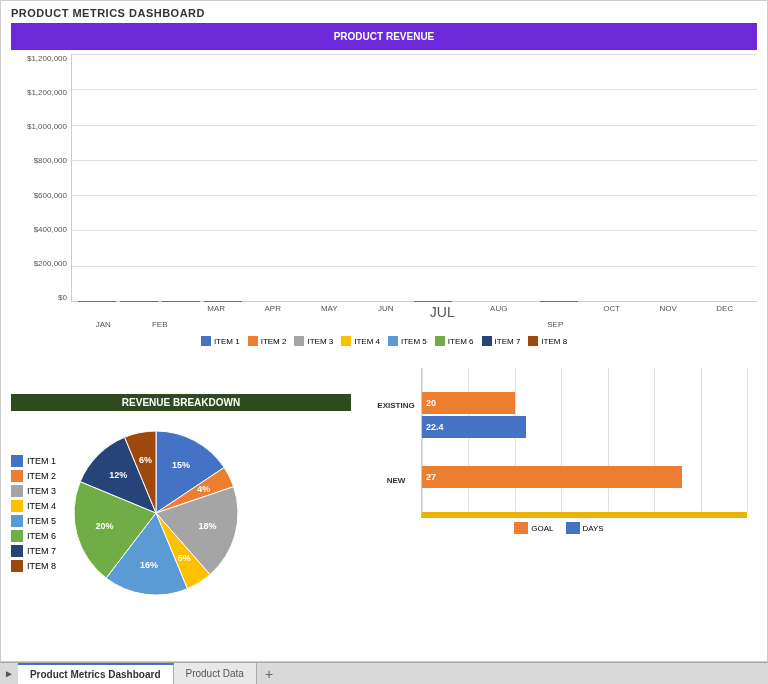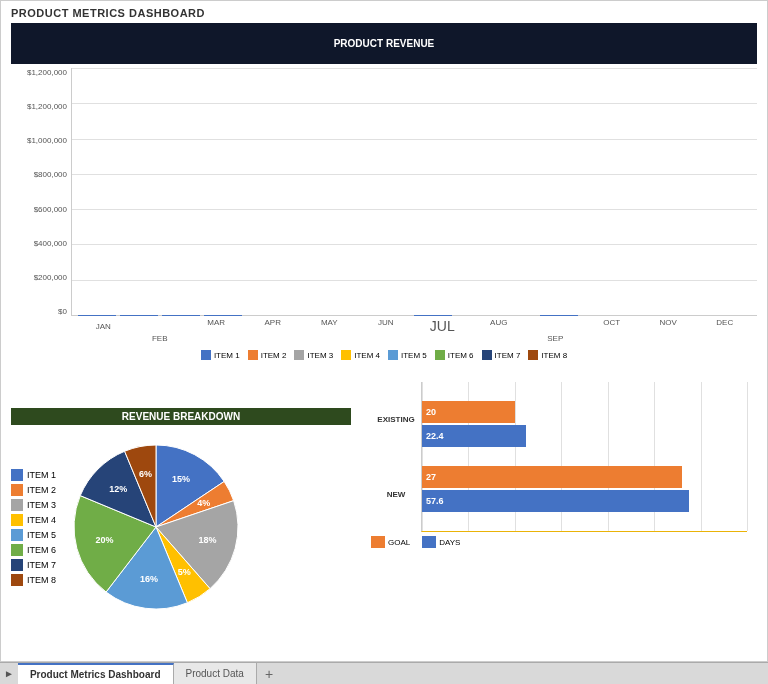--- a/index.html
+++ b/index.html
@@ -4,38 +4,38 @@
   <style>
     * { box-sizing: border-box; margin: 0; padding: 0; }
     body { font-family: Arial, sans-serif; background: #f0f0f0; width: 768px; height: 684px; overflow: hidden; display: flex; flex-direction: column; }
 
     .main-content { flex: 1; background: #fff; border: 1px solid #ccc; display: flex; flex-direction: column; overflow: hidden; }
 
     .page-title { font-size: 11px; font-weight: bold; color: #333; padding: 6px 10px 4px; letter-spacing: 0.5px; }
 
     .top-chart-section { flex: 0 0 auto; padding: 0 10px 8px; }
 
-    .chart-header-green { background: #0f172a; color: white; text-align: center; font-size: 10px; font-weight: bold; padding: 15px 0; margin-bottom: 4px; }
+    .chart-header-green { background: #6d28d9; color: white; text-align: center; font-size: 10px; font-weight: bold; padding: 8px 0; margin-bottom: 4px; }
     .chart-header-blue { background: #4472c4; color: white; text-align: center; font-size: 10px; font-weight: bold; padding: 3px 0; margin-bottom: 4px; }
     .chart-header-dark { background: #2e4a1e; color: white; text-align: center; font-size: 10px; font-weight: bold; padding: 3px 0; margin-bottom: 4px; margin-top: 36px; }
 
     .bottom-section { display: flex; flex: 0 0 auto; padding: 0 10px 4px; gap: 10px; }
     .bottom-left { flex: 0 0 340px; }
     .bottom-right { flex: 1; }
 
     .legend { display: flex; flex-wrap: wrap; justify-content: center; gap: 8px; padding: 4px 0; }
     .legend-item { display: flex; align-items: center; gap: 3px; font-size: 8px; }
     .legend-color { width: 10px; height: 10px; }
 
     
     .pie-section { display: flex; align-items: center; gap: 10px; padding: 8px 0; }
     .pie-legend { display: flex; flex-direction: column; gap: 3px; }
     .pie-legend-item { display: flex; align-items: center; gap: 4px; font-size: 9px; }
     .pie-legend-color { width: 12px; height: 12px; }
-    .h-legend { display: flex; gap: 12px; justify-content: flex-start; margin-top: 4px; }
+    .h-legend { display: flex; gap: 12px; justify-content: center; margin-top: 4px; }
     .h-legend-item { display: flex; align-items: center; gap: 3px; font-size: 8px; }
 
     
     .tab-bar { background: #d9d9d9; display: flex; align-items: center; height: 22px; border-top: 1px solid #aaa; flex-shrink: 0; }
     .tab-arrow { padding: 0 4px; color: #555; font-size: 10px; cursor: pointer; }
     .tab { padding: 3px 12px; font-size: 10px; cursor: pointer; border-right: 1px solid #aaa; height: 100%; display: flex; align-items: center; }
     .tab.active { background: white; border-top: 2px solid #4472c4; font-weight: bold; color: #333; }
     .tab.inactive { background: #e8e8e8; color: #555; }
     .tab-add { padding: 0 8px; font-size: 14px; color: #666; cursor: pointer; }
   </style>
@@ -177,21 +177,21 @@
               <div style="width: 100%; height: 0.0177143px; background: rgb(165, 165, 165);"></div>
               <div style="width: 100%; height: 0.00708571px; background: rgb(255, 192, 0);"></div>
               <div style="width: 100%; height: 0.0177143px; background: rgb(91, 155, 213);"></div>
               <div style="width: 100%; height: 0.0248px; background: rgb(112, 173, 71);"></div>
               <div style="width: 100%; height: 0.0230286px; background: rgb(158, 72, 14);"></div>
             </div>
           </div>
       </div>
 
       <div id="month-labels" style="position:absolute;left:60px;right:0;top:250px;display:flex;justify-content:space-around;padding:0 4px;">
-          <div style="flex: 1 1 0%; text-align: center; font-size: 8px; color: rgb(85, 85, 85); max-width: 38px; margin: 4px 2px;">JAN</div>
+          <div style="flex: 1 1 0%; text-align: center; font-size: 8px; color: rgb(85, 85, 85); max-width: 38px; margin: 16px 2px;">JAN</div>
           <div style="flex: 1 1 0%; text-align: center; font-size: 8px; color: rgb(85, 85, 85); max-width: 38px; margin: 16px 2px;">FEB</div>
           <div style="flex: 1 1 0%; text-align: center; font-size: 8px; color: rgb(85, 85, 85); max-width: 38px; margin: 0px 2px;">MAR</div>
           <div style="flex: 1 1 0%; text-align: center; font-size: 8px; color: rgb(85, 85, 85); max-width: 38px; margin: 0px 2px;">APR</div>
           <div style="flex: 1 1 0%; text-align: center; font-size: 8px; color: rgb(85, 85, 85); max-width: 38px; margin: 0px 2px;">MAY</div>
           <div style="flex: 1 1 0%; text-align: center; font-size: 8px; color: rgb(85, 85, 85); max-width: 38px; margin: 0px 2px;">JUN</div>
           <div style="flex: 1 1 0%; text-align: center; font-size: 14px; color: rgb(85, 85, 85); max-width: 38px; margin: 0px 2px;">JUL</div>
           <div style="flex: 1 1 0%; text-align: center; font-size: 8px; color: rgb(85, 85, 85); max-width: 38px; margin: 0px 2px;">AUG</div>
           <div style="flex: 1 1 0%; text-align: center; font-size: 8px; color: rgb(85, 85, 85); max-width: 38px; margin: 16px 2px;">SEP</div>
           <div style="flex: 1 1 0%; text-align: center; font-size: 8px; color: rgb(85, 85, 85); max-width: 38px; margin: 0px 2px;">OCT</div>
           <div style="flex: 1 1 0%; text-align: center; font-size: 8px; color: rgb(85, 85, 85); max-width: 38px; margin: 0px 2px;">NOV</div>
@@ -299,21 +299,21 @@
 
     <div class="bottom-right">
       <div style="position:relative;padding:10px 10px 10px 10px;">
         <div style="display:flex;height:150px;">
 
           <div style="display:flex;flex-direction:column;justify-content:space-around;width:50px;font-size:8px;font-weight:bold;color:#333;text-align:center;">
             <span>EXISTING</span>
             <span>NEW</span>
           </div>
 
-          <div style="flex:1;display:flex;flex-direction:column;justify-content:space-around;position:relative;border-left:1px solid #ccc;border-bottom:1px solid #eab308;" id="hbar-area">
+          <div style="flex:1;display:flex;flex-direction:column;justify-content:space-around;position:relative;border-left:1px solid #ccc;border-bottom:6px solid #eab308;" id="hbar-area">
 
             <div style="position:absolute;top:0;bottom:0;left:0;right:0;pointer-events:none;" id="hbar-grid">
                 <div style="position: absolute; top: 0px; bottom: 0px; left: 0%; width: 1px; background: rgb(224, 224, 224);"></div>
                 <div style="position: absolute; top: 0px; bottom: 0px; left: 14.2857%; width: 1px; background: rgb(224, 224, 224);"></div>
                 <div style="position: absolute; top: 0px; bottom: 0px; left: 28.5714%; width: 1px; background: rgb(224, 224, 224);"></div>
                 <div style="position: absolute; top: 0px; bottom: 0px; left: 42.8571%; width: 1px; background: rgb(224, 224, 224);"></div>
                 <div style="position: absolute; top: 0px; bottom: 0px; left: 57.1429%; width: 1px; background: rgb(224, 224, 224);"></div>
                 <div style="position: absolute; top: 0px; bottom: 0px; left: 71.4286%; width: 1px; background: rgb(224, 224, 224);"></div>
                 <div style="position: absolute; top: 0px; bottom: 0px; left: 85.7143%; width: 1px; background: rgb(224, 224, 224);"></div>
                 <div style="position: absolute; top: 0px; bottom: 0px; left: 100%; width: 1px; background: rgb(224, 224, 224);"></div>
@@ -331,25 +331,20 @@
                       <span style="font-size: 9px; color: white; font-weight: bold;">22.4</span>
                     </div>
                   </div>
                 </div>
                 <div style="display: flex; flex-direction: column; gap: 2px;">
                   <div style="display: flex; align-items: center; height: 22px;">
                     <div style="width: 80%; height: 100%; background: rgb(237, 125, 49); display: flex; align-items: center; padding-left: 4px;">
                       <span style="font-size: 9px; color: white; font-weight: bold;">27</span>
                     </div>
                   </div>
-                  <div style="display: flex; align-items: center; height: 22px;">
-                    <div style="width: 82.2857%; height: 100%; background: rgb(68, 114, 196); display: flex; align-items: center; padding-left: 4px;">
-                      <span style="font-size: 9px; color: white; font-weight: bold;">57.6</span>
-                    </div>
-                  </div>
                 </div>
               </div>
           </div>
         </div>
 
 
         <div id="hbar-legend" class="h-legend">
             <div class="h-legend-item">
               <div style="width:14px;height:12px;background:#ed7d31;"></div>
               <span>GOAL</span>

